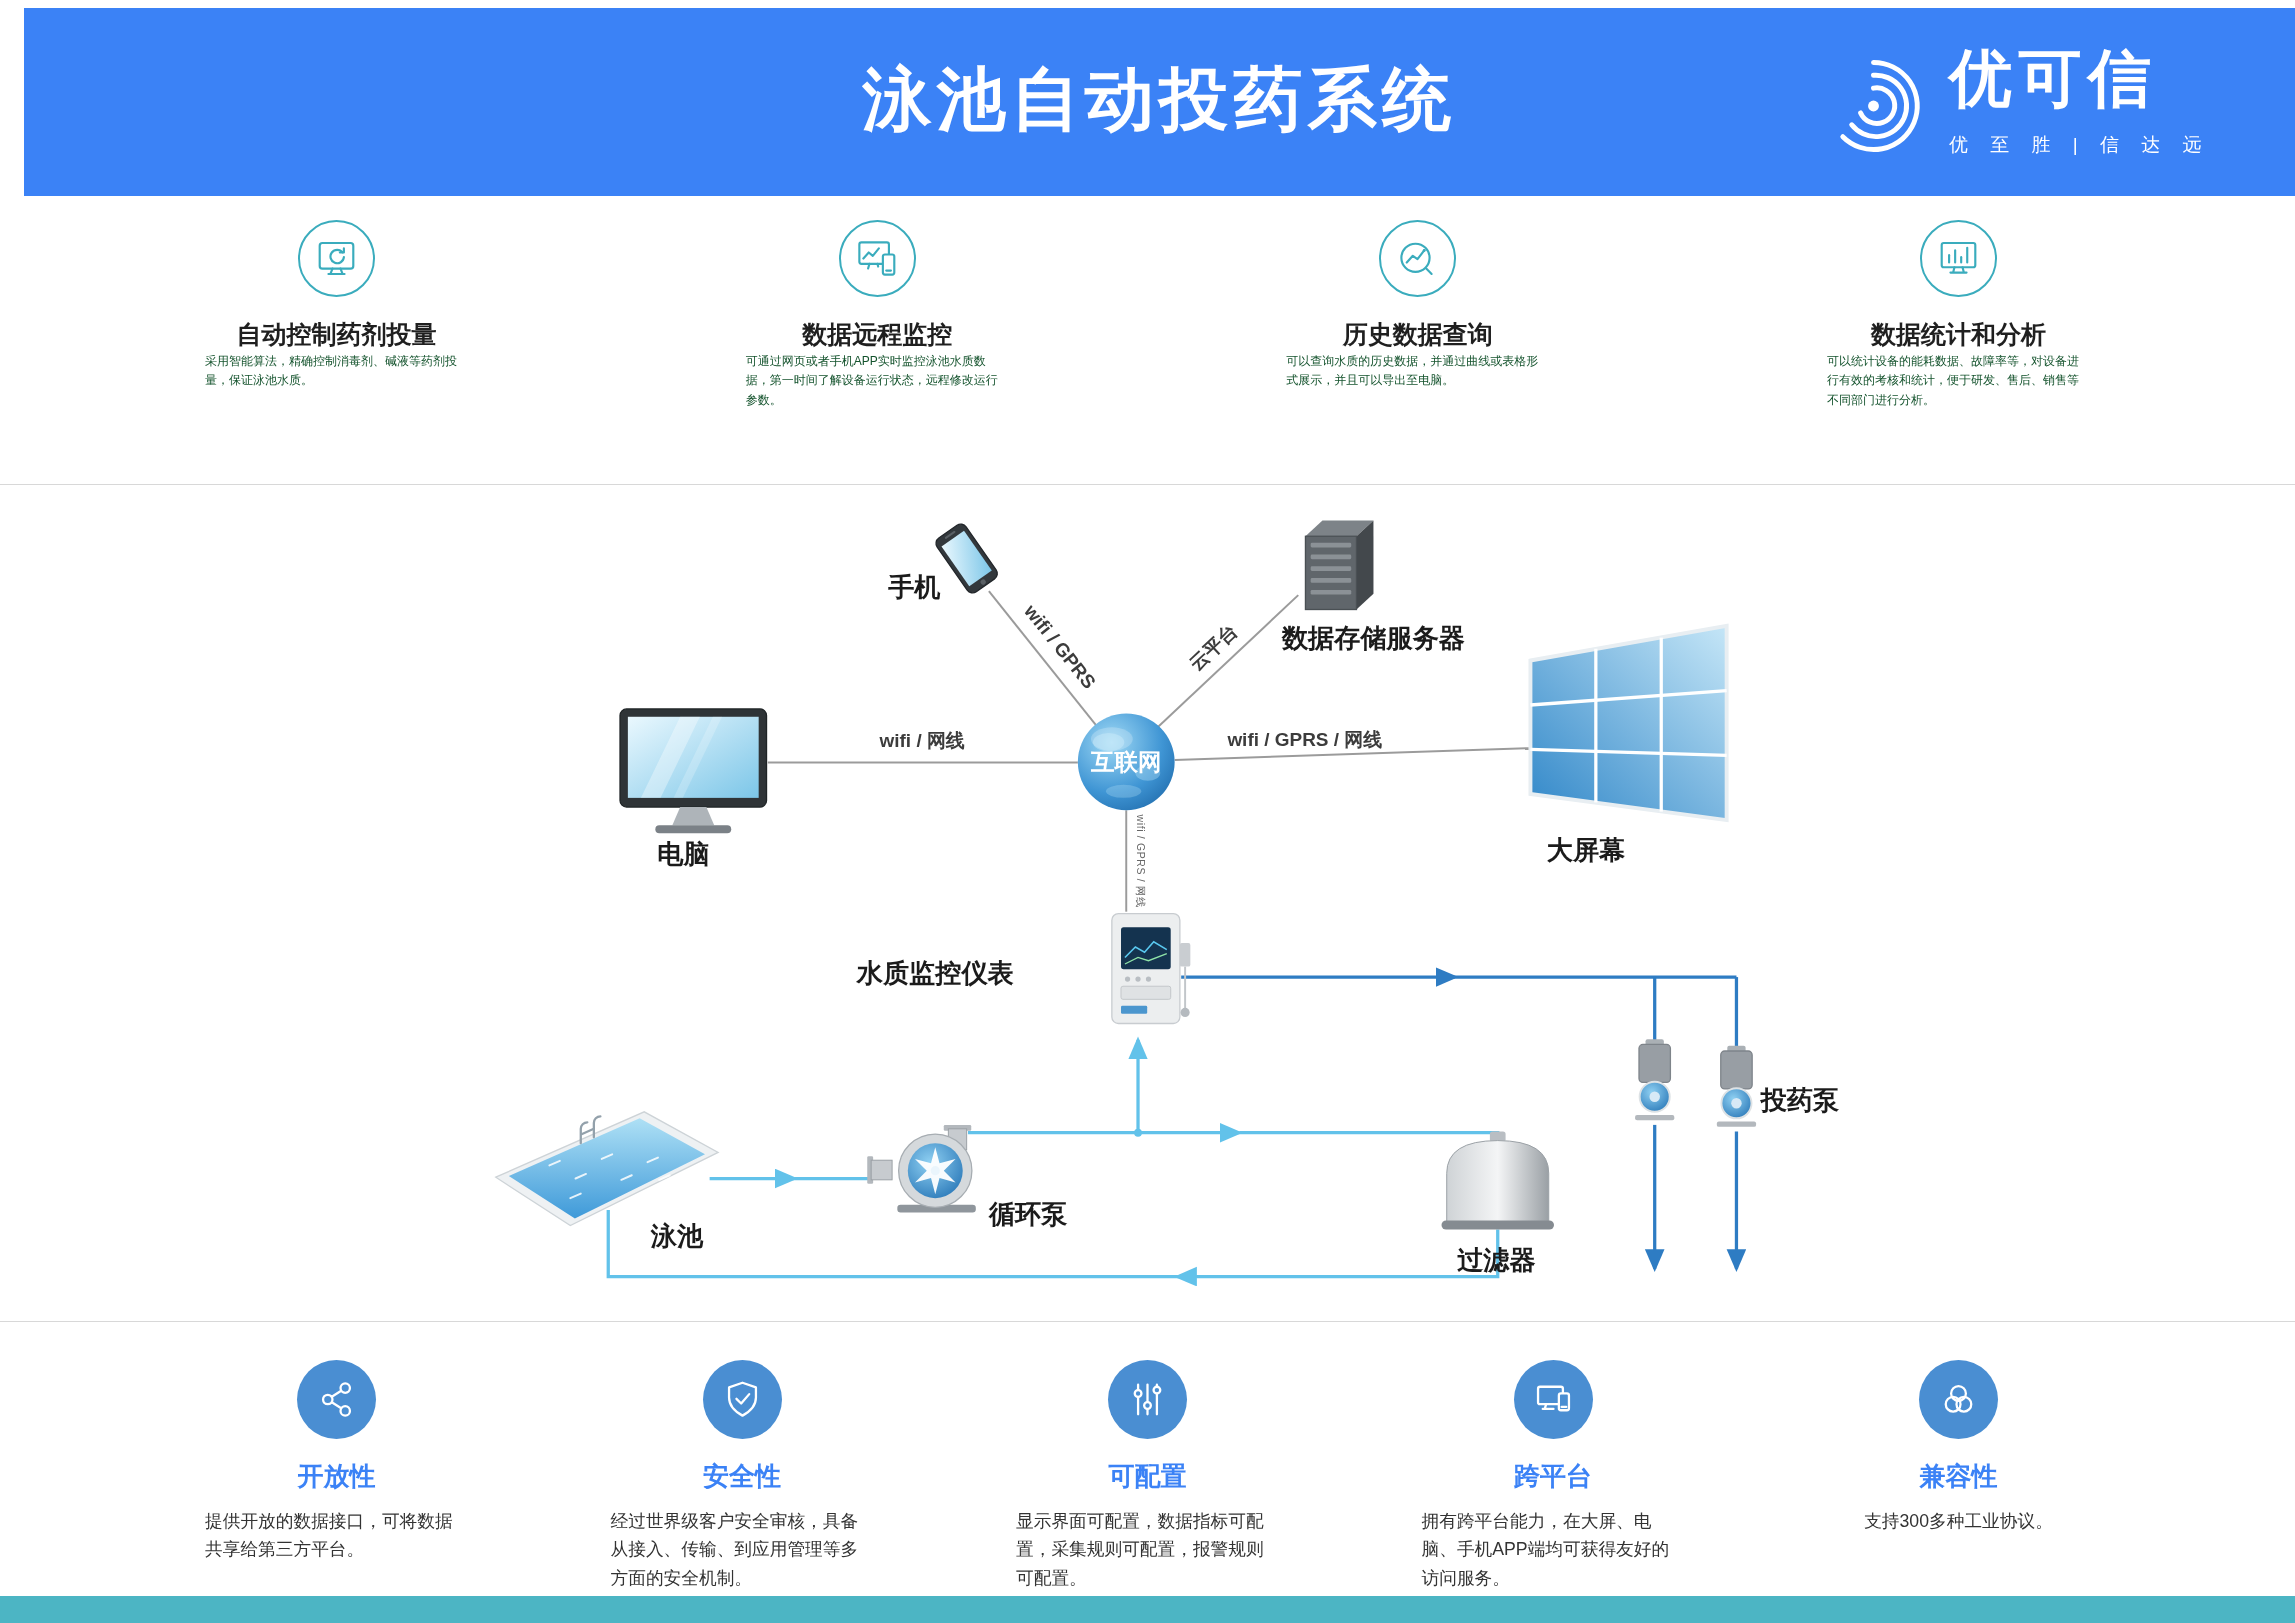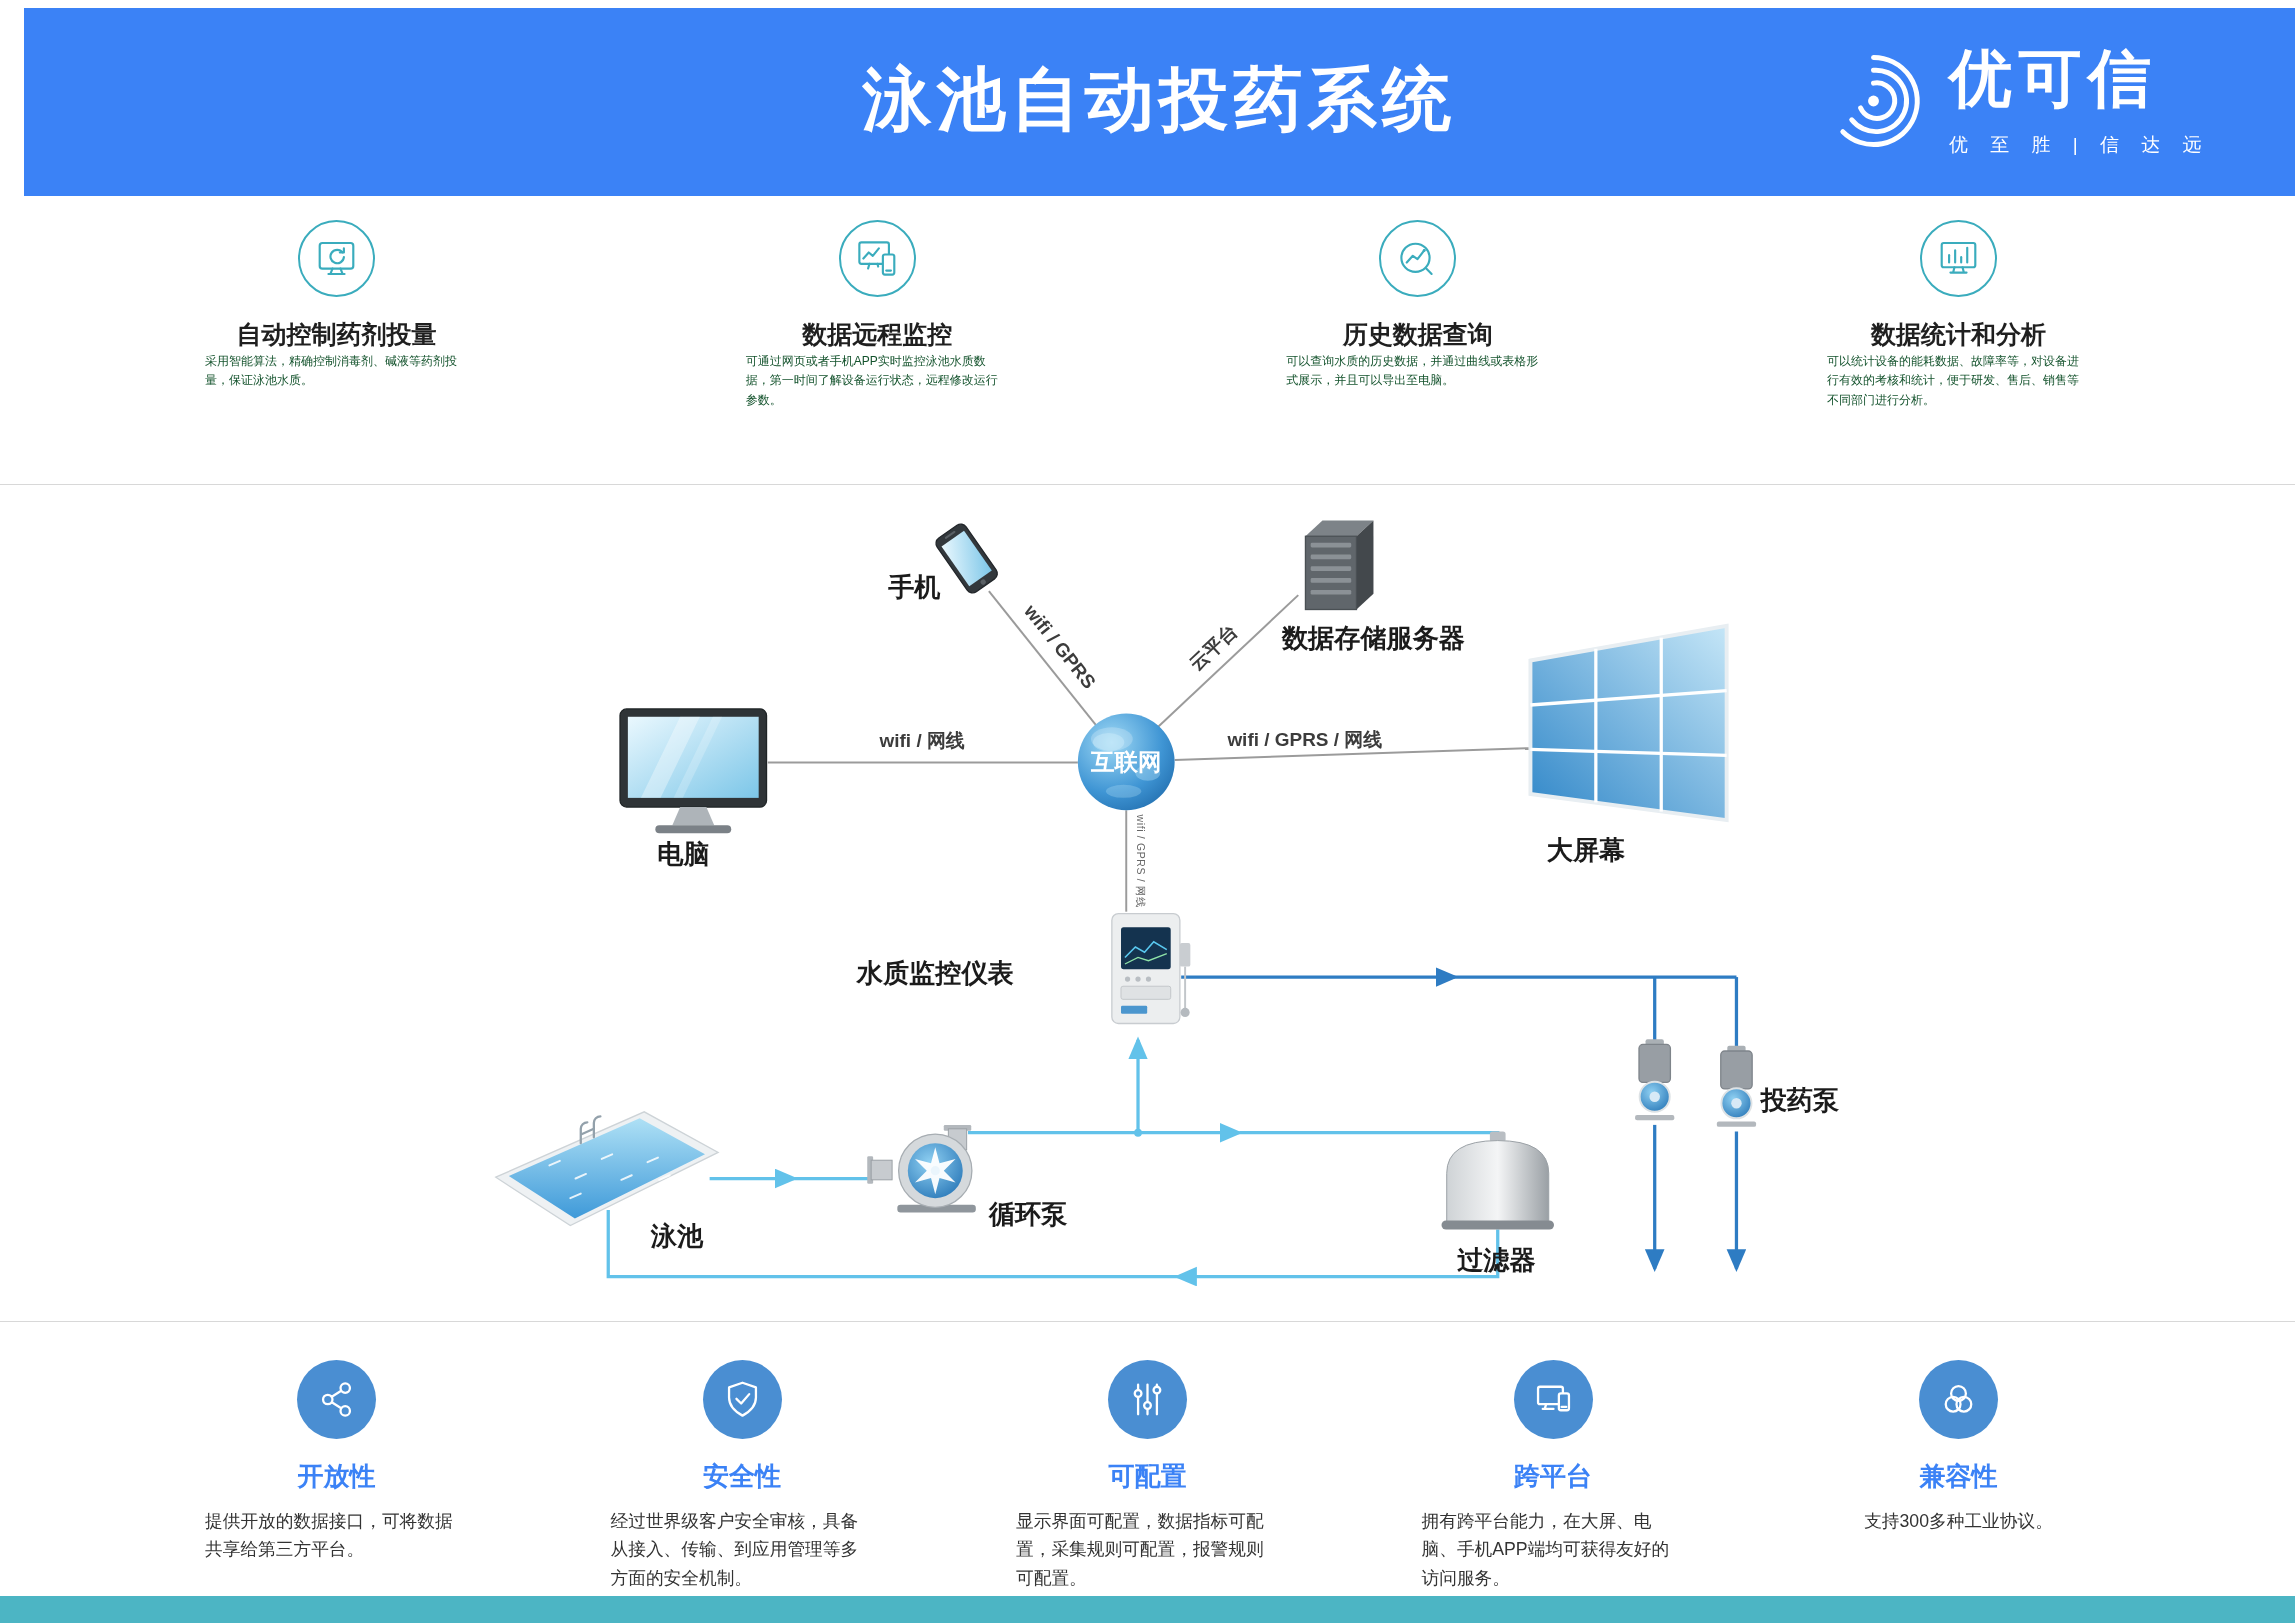--- a/index.html
+++ b/index.html
@@ -5,21 +5,21 @@
   *{margin:0;padding:0;box-sizing:border-box}
   html,body{background:#fff}
   body{width:2295px;height:1623px;position:relative;overflow:hidden;
        font-family:"Liberation Sans","DejaVu Sans",sans-serif;color:#333}
 
   
   .topbar{position:absolute;left:23.6px;top:7.9px;right:0;height:188px;background:#3b82f6}
   .page-title{position:absolute;left:50%;top:50%;transform:translate(-50%,-52%);
       font-size:69px;font-weight:bold;color:#fff;letter-spacing:5.2px;white-space:nowrap}
   .brand{position:absolute;right:85px;top:50%;transform:translateY(-50%);
-      display:flex;align-items:center;gap:26px;color:#fff}
+      display:flex;align-items:flex-end;gap:26px;color:#fff}
   .brand-text{display:flex;flex-direction:column}
   .brand-name{font-size:63px;font-weight:bold;letter-spacing:6.5px;line-height:1}
   .brand-tagline{font-size:19px;letter-spacing:8.5px;margin-top:22px;white-space:nowrap}
 
   
   .features,.bfeatures{position:absolute;left:0;width:100%;display:flex;
       justify-content:space-between;padding:0 196px}
   .features{top:208px}
   .bfeatures{top:1346px}
   .feature,.bfeature{width:281px;display:flex;flex-direction:column;align-items:center}

